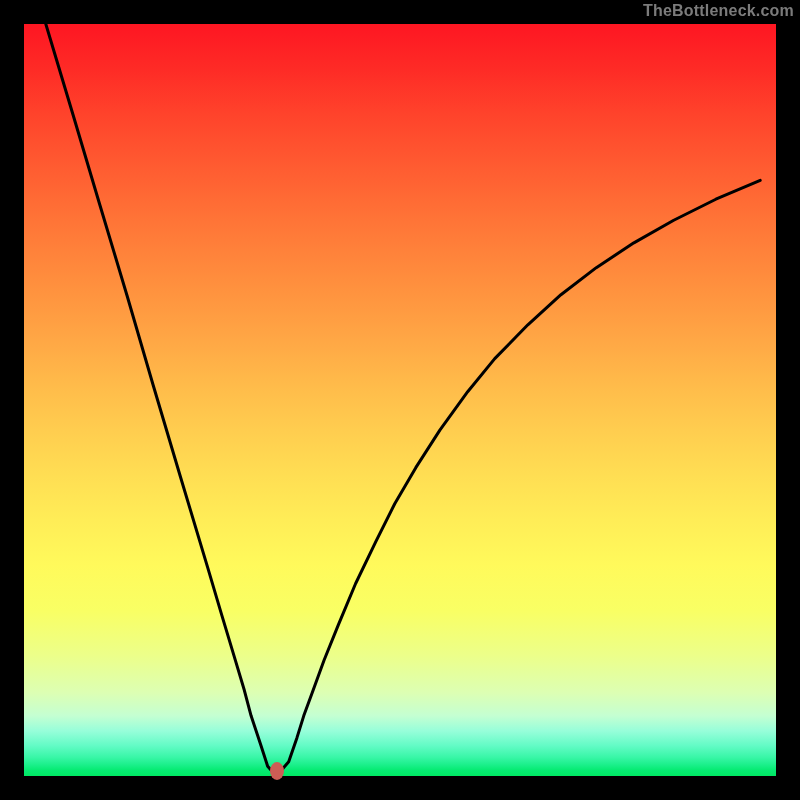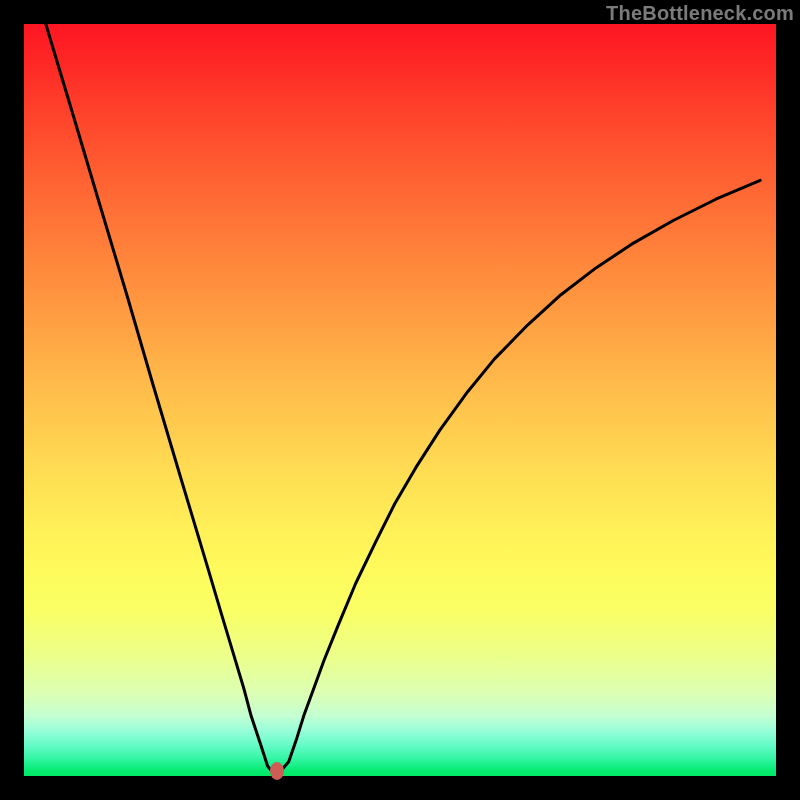--- a/index.html
+++ b/index.html
@@ -53,21 +53,21 @@
       linear-gradient(#000,#000) right / 24px 100% no-repeat,
       linear-gradient(#000,#000) top   / 100% 24px no-repeat,
       linear-gradient(#000,#000) bottom/ 100% 24px no-repeat;
     pointer-events: none;
   }
   .watermark {
     position: absolute;
     top: 2px;
     right: 6px;
     font-family: Arial, Helvetica, sans-serif;
-    font-size: 20px;
+    font-size: 16px;
     font-weight: bold;
     color: #7b7b7b;
     z-index: 5;
     letter-spacing: 0.2px;
   }
   svg.curve {
     position: absolute;
     left: 24px;
     top: 24px;
     width: 752px;

